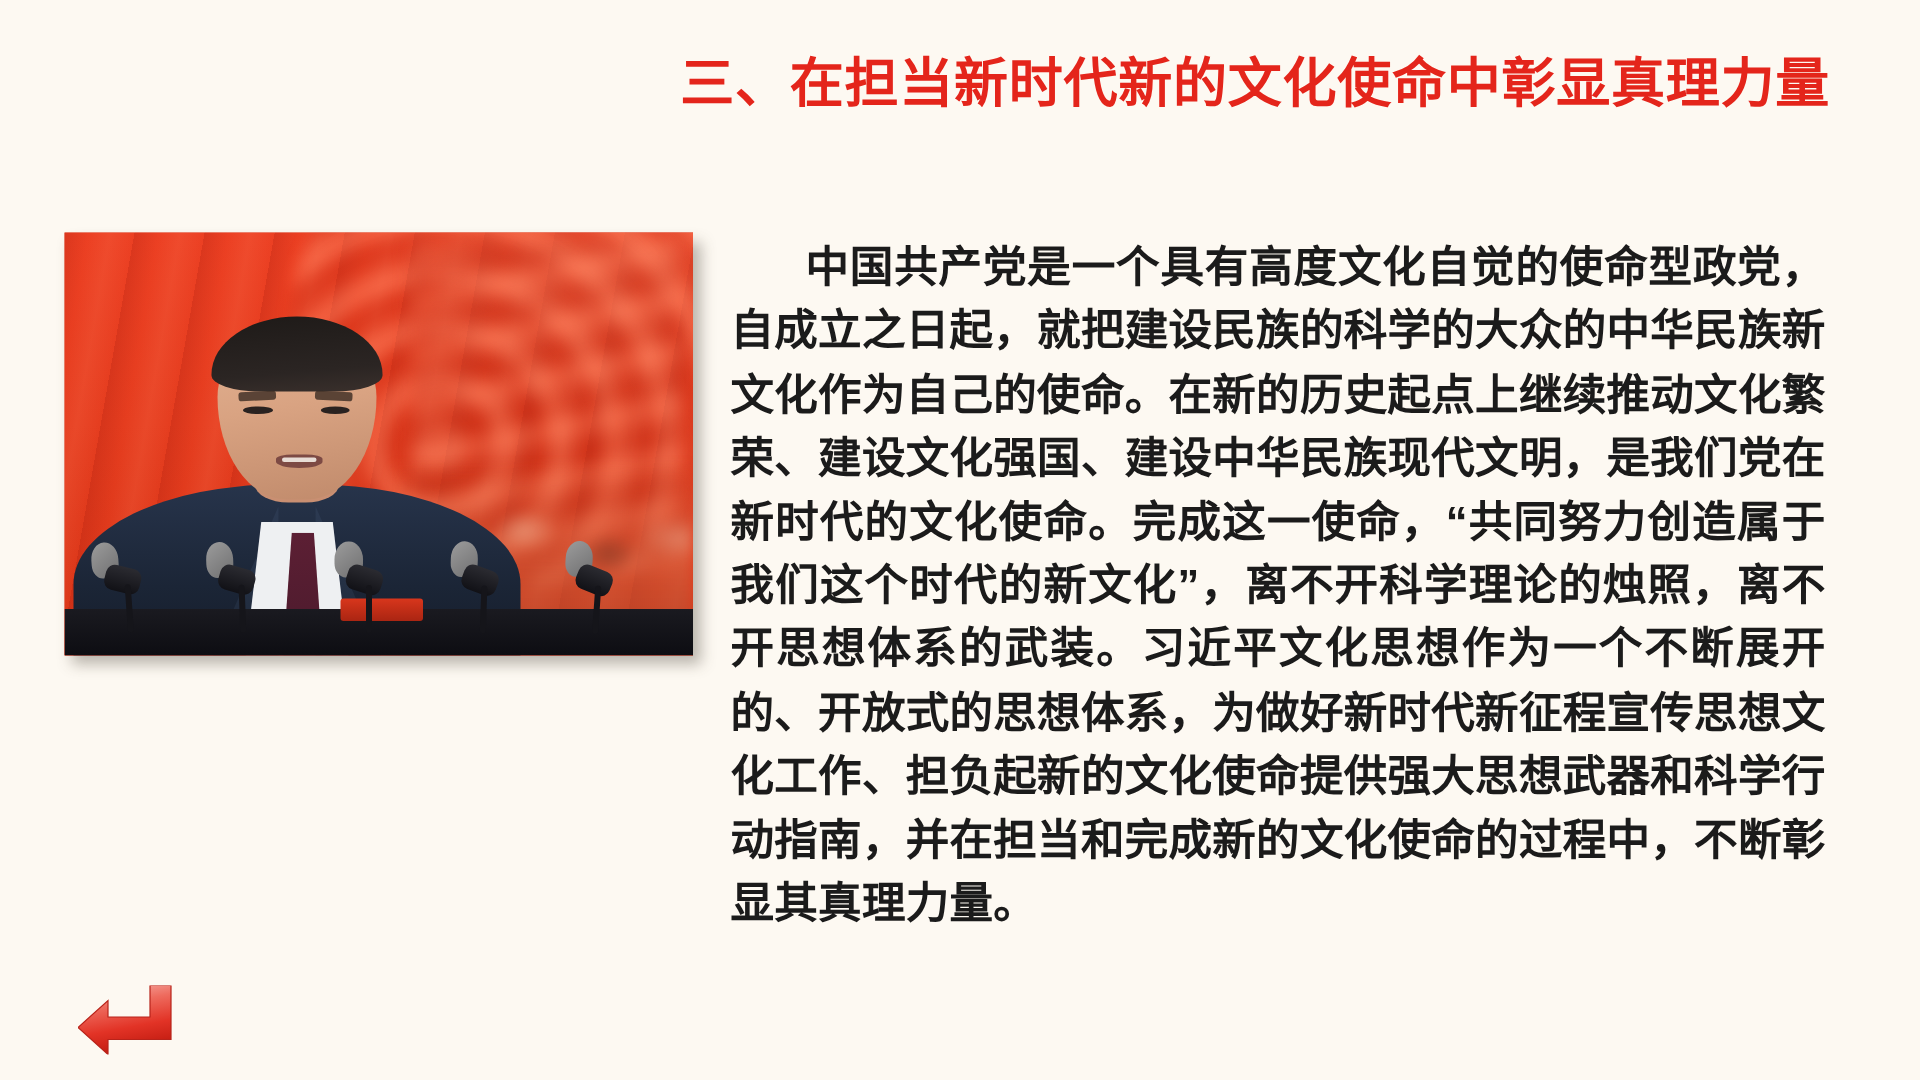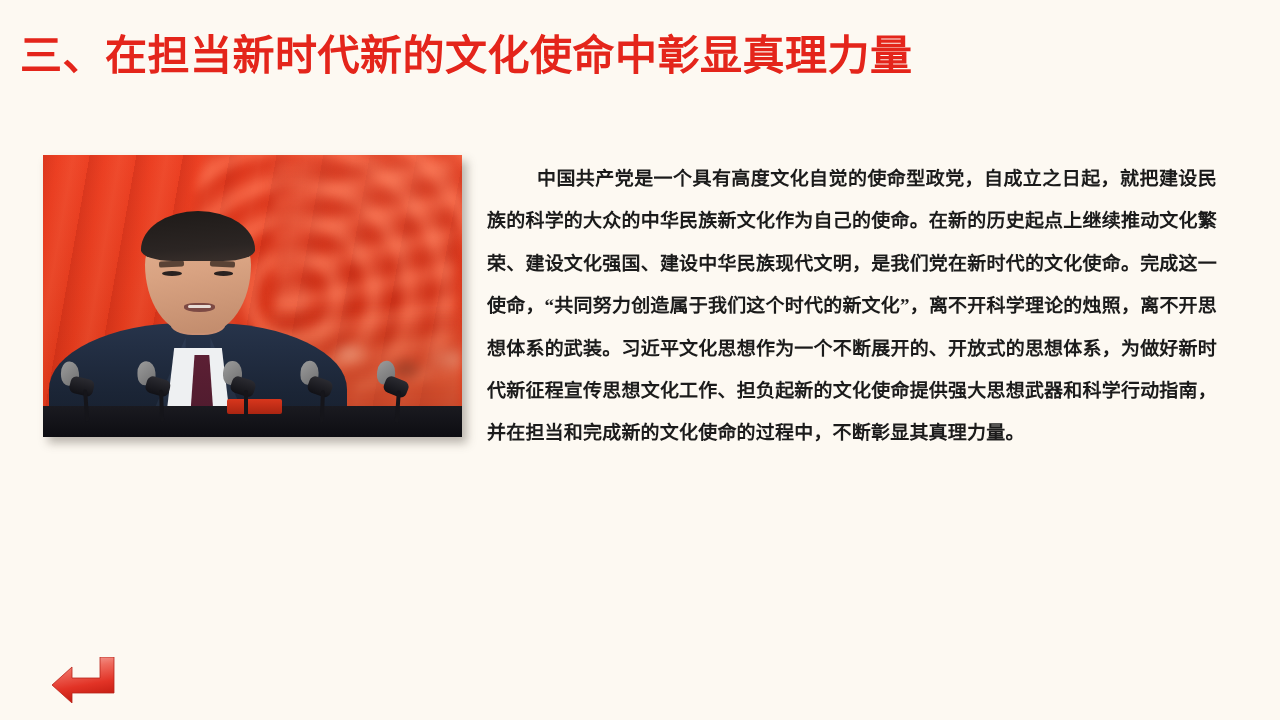--- a/index.html
+++ b/index.html
@@ -19,26 +19,27 @@
     overflow: hidden;
     background: #fdf9f2;
   }
 
   
   .slide-title {
     position: absolute;
     left: 20px;
     top: 30px;
     width: 1200px;
-    font-size: 42px;
+    font-size: 36px;
     line-height: 52px;
     font-weight: 700;
     letter-spacing: 0.5px;
     color: #e4251b;
     white-space: nowrap;
+    text-align: right;
     -webkit-font-smoothing: antialiased;
   }
 
   
   .photo-frame {
     position: absolute;
     left: 43px;
     top: 155px;
     width: 419px;
     height: 282px;
@@ -283,30 +284,29 @@
   .m3 { left: 43%; transform: rotate(0deg);  }
   .m4 { left: 61%; transform: rotate(2deg);  }
   .m5 { left: 79%; transform: rotate(4deg);  }
 
   
   .body-text {
     position: absolute;
     left: 487px;
     top: 158px;
     width: 730px;
-    font-size: 19px;
+    font-size: 29px;
     line-height: 42.4px;
     font-weight: 700;
     color: #1b1b1b;
     text-align: justify;
     text-align-last: left;
     text-justify: inter-ideograph;
     text-indent: 50px;
     letter-spacing: 0.2px;
-    font-family: Liberation Serif, serif;
     -webkit-font-smoothing: antialiased;
   }
 
   
   .back-arrow {
     position: absolute;
     left: 52px;
     top: 657px;
     width: 66px;
     height: 46px;

